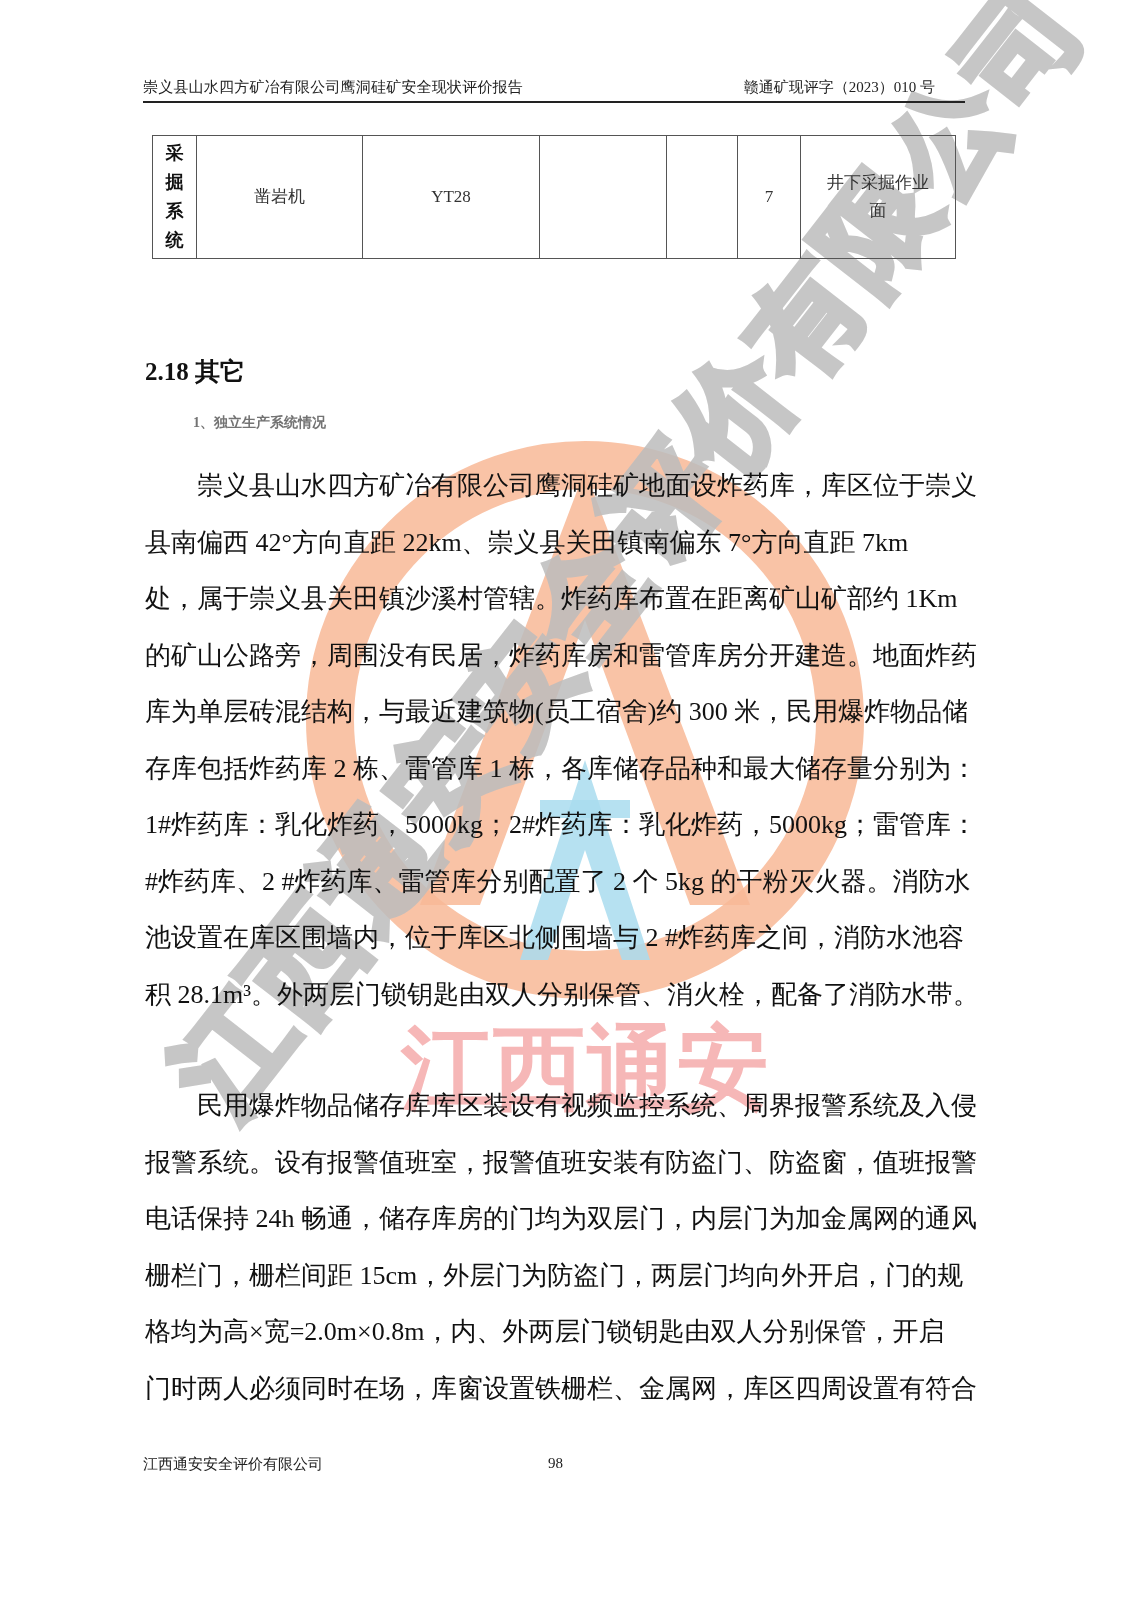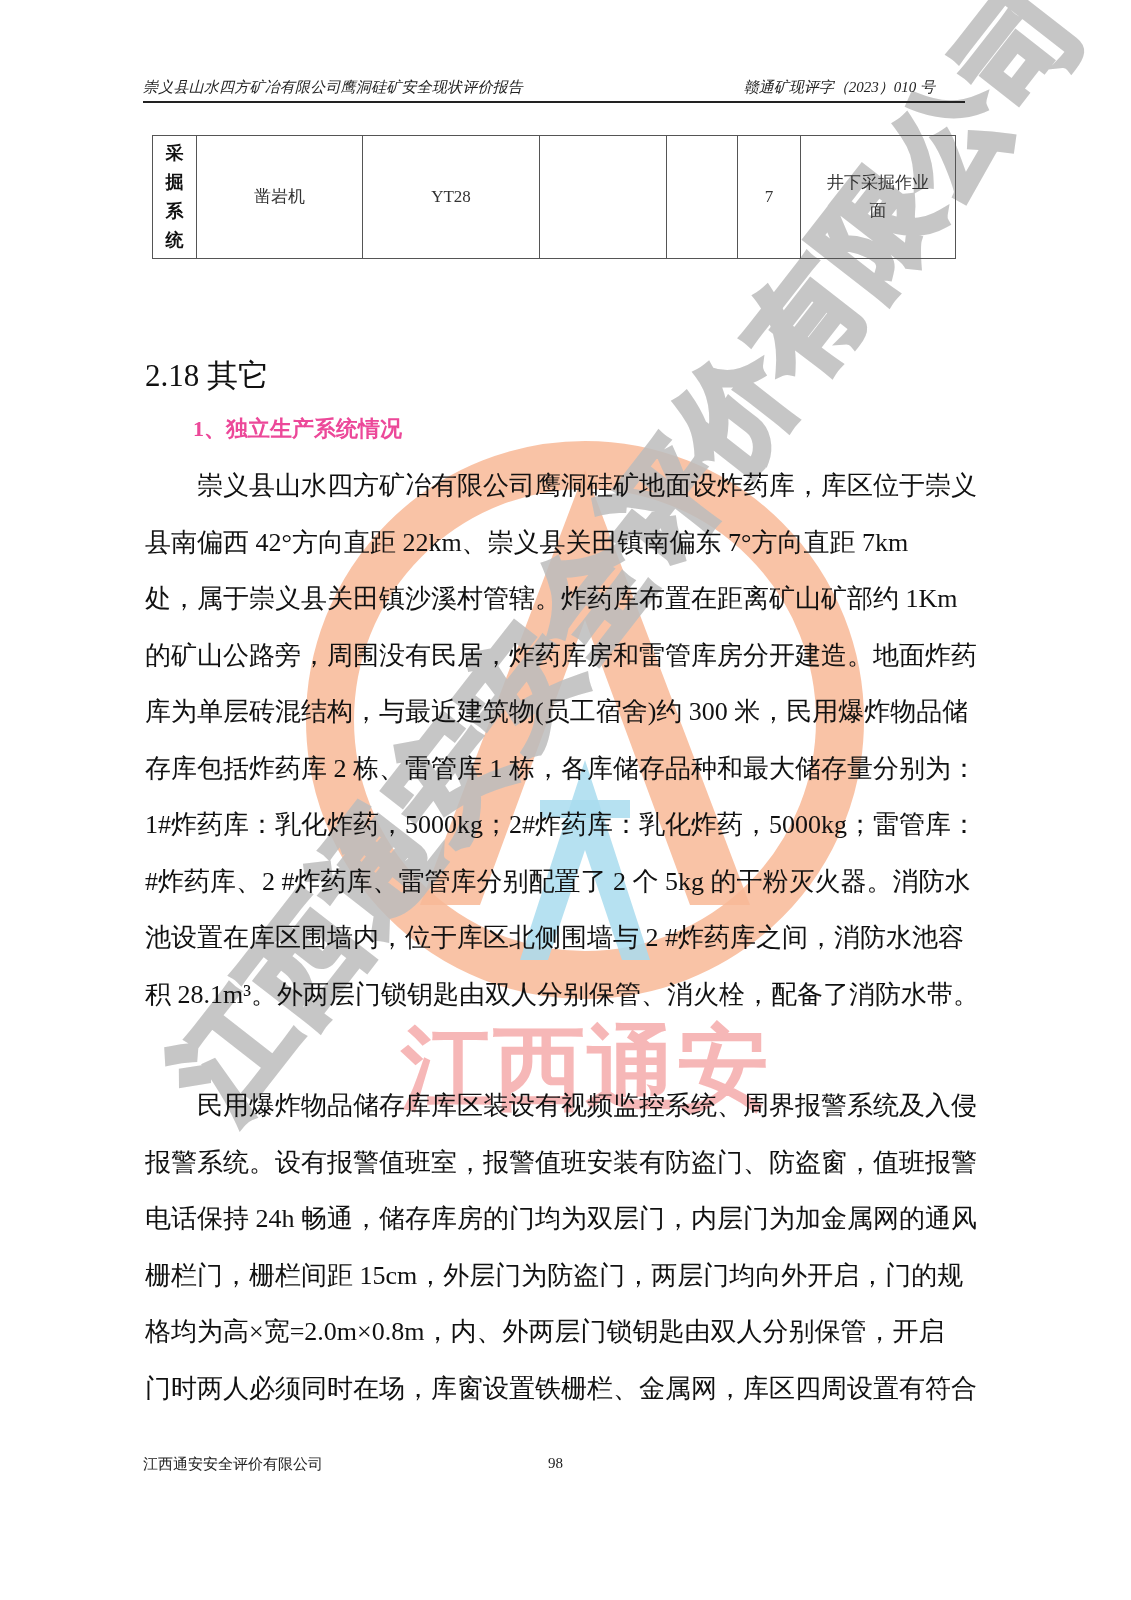--- a/index.html
+++ b/index.html
@@ -1,35 +1,35 @@
 <!DOCTYPE html>
 <html><head>
 <meta charset="utf-8">
 <style>
   html, body { margin: 0; padding: 0; background: #ffffff; }
   body { width: 1131px; height: 1600px; position: relative; overflow: hidden;
          font-family: "Liberation Serif", "DejaVu Serif", serif; color: #111; }
 
   .page-header { position: absolute; left: 143px; top: 78px; width: 822px; height: 22px;
-                 font-size: 15px; color: #222; font-style: italic; }
+                 font-size: 15px; color: #222; }
   .page-header .left { position: absolute; left: 0; top: 0; letter-spacing: 0.2px; }
   .page-header .right { position: absolute; right: 30px; top: 0; }
   .header-rule { position: absolute; left: 143px; top: 101px; width: 822px; height: 0;
                  border-top: 2px solid #222; }
 
   table.equip { position: absolute; left: 152px; top: 135px; border-collapse: collapse;
                 font-size: 17px; color: #333; }
   table.equip td { border: 1px solid #555; text-align: center; vertical-align: middle;
                    padding: 0 8px; line-height: 28px; }
   table.equip td.cat { font-weight: bold; color: #111; font-size: 18px; line-height: 29px; padding: 0; }
 
   .watermark { position: absolute; left: 0; top: 0; width: 1131px; height: 1600px; pointer-events: none; }
 
-  .h2 { position: absolute; left: 145px; top: 355px; font-size: 31px; font-weight: normal; color: #111; }
-  .h3 { position: absolute; left: 193px; top: 414px; font-size: 22px; font-weight: bold; color: #ec4899; text-align: center; }
+  .h2 { position: absolute; left: 145px; top: 355px; font-size: 25px; font-weight: bold; color: #111; }
+  .h3 { position: absolute; left: 193px; top: 414px; font-size: 14px; font-weight: bold; color: #737373; text-align: center; }
 
   .body-text { position: absolute; left: 145px; width: 822px; font-size: 26px; line-height: 56.5px;
                color: #111; text-align: justify; text-indent: 0; }
   .body-text .line { display: block; white-space: nowrap; height: 56.5px; }
   .para1 { top: 458px; }
   .para2 { top: 1078px; }
 
   .page-footer { position: absolute; left: 143px; top: 1455px; width: 822px; font-size: 15px; color: #222; }
   .page-footer .left { position: absolute; left: 0; top: 0; }
   .page-footer .num { position: absolute; left: 405px; top: 0; }

